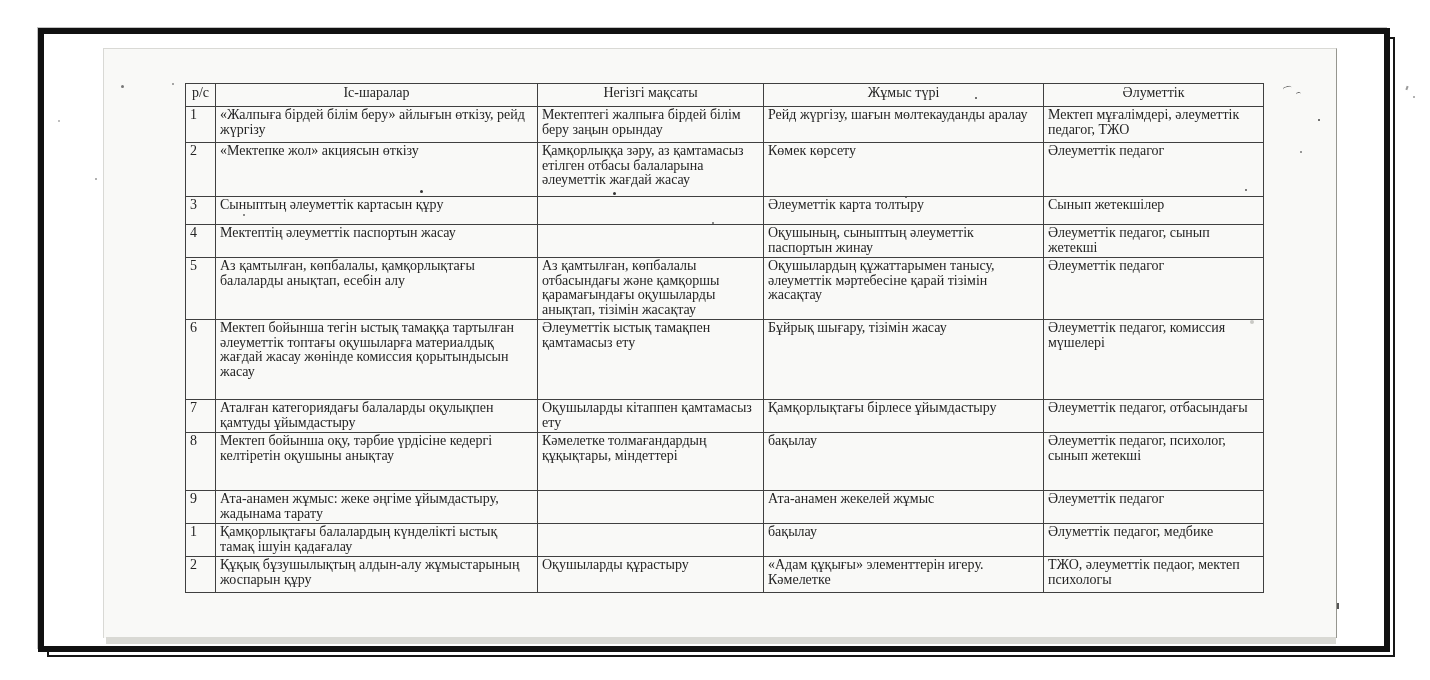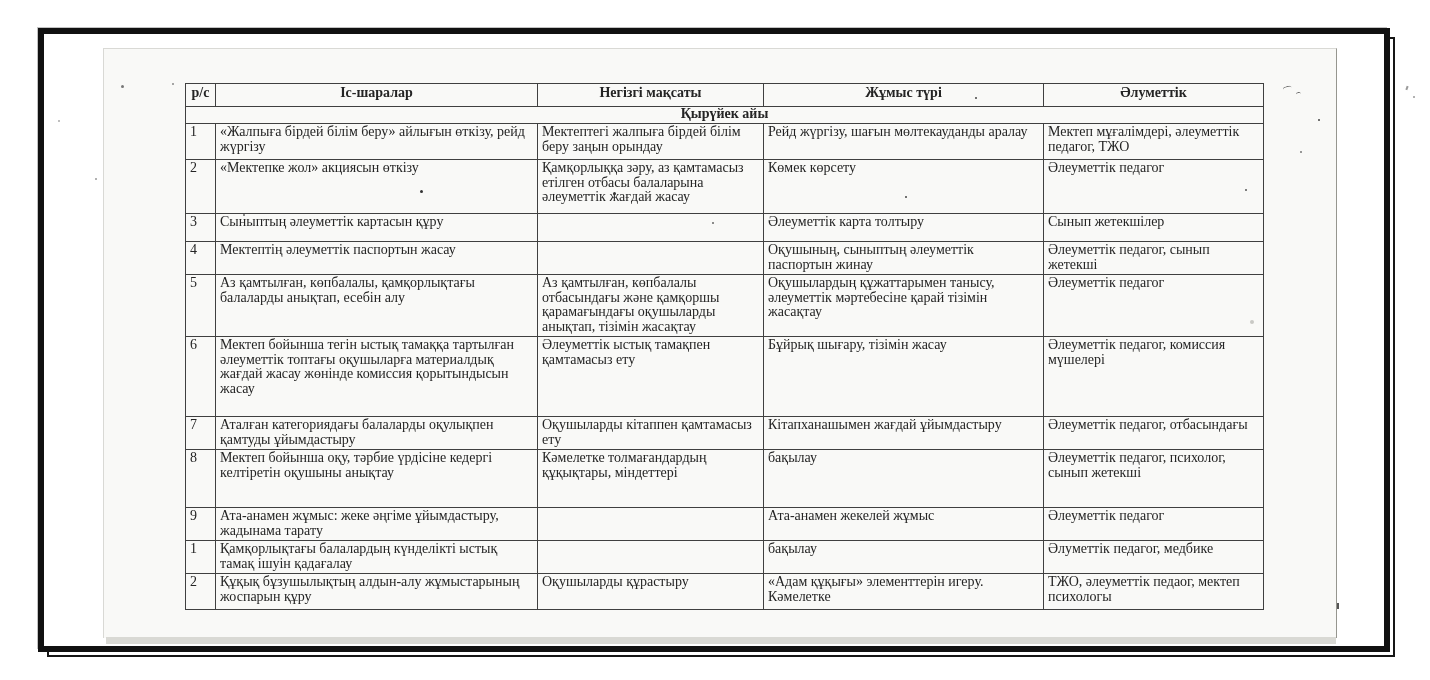--- a/index.html
+++ b/index.html
@@ -10,21 +10,21 @@
          box-shadow:7px 7px 0 -4px #ffffff,7px 7px 0 -2px #161616,-2px -2px 0 -1px #c2c2c2;}
   .page{position:absolute;left:59px;top:14px;width:1232px;height:589px;
         background:#f9f9f7;
         border-left:1px solid #d9d9d5;border-top:1px solid #d9d9d5;border-right:1px solid #96968f;}
   .page-shadow{position:absolute;left:62px;top:603px;width:1230px;height:7px;background:#d9d9d4;}
   .doc-table{position:absolute;left:81px;top:34px;width:1078px;
              border-collapse:collapse;table-layout:fixed;
              color:#242424;font-size:14px;line-height:14.5px;}
   .doc-table td,.doc-table th{border:1px solid #404040;vertical-align:top;
              padding:1px 4px 2px 4px;overflow:hidden;}
-  .doc-table th{font-weight:bold;text-align:center;height:18px;padding:2px 2px;}
+  .doc-table th{font-weight:normal;text-align:center;height:18px;padding:2px 2px;}
   .section-row td{font-weight:bold;text-align:center;height:15px;padding:0 2px 1px 2px;}
   .cell-num{padding-left:3px;}
   .s0r0{height:36px}.s0r1{height:54px}.s0r2{height:28px}.s0r3{height:27px}
   .s0r4{height:54px}.s0r5{height:80px}.s0r6{height:28px}.s0r7{height:58px}
   .s0r8{height:26px}.s1r0{height:26px}.s1r1{height:36px}
   
   .art{position:absolute;border-radius:50%;}
   .tick{position:absolute;background:#555;}
   .arc{position:absolute;border-top:1px solid #6b6b6b;border-radius:50%;}
 </style>
@@ -45,23 +45,20 @@
         <thead>
           <tr>
             <th>р/с</th>
             <th>Іс-шаралар</th>
             <th>Негізгі мақсаты</th>
             <th>Жұмыс түрі</th>
             <th>Әлуметтік</th>
           </tr>
         </thead>
         <tbody>
-          <tr class="section-row">
-            <td colspan="5">Қырүйек айы</td>
-          </tr>
           <tr class="s0r0">
             <td class="cell-num">1</td>
             <td>«Жалпыға бірдей білім беру» айлығын өткізу, рейд жүргізу</td>
             <td>Мектептегі жалпыға бірдей білім беру заңын орындау</td>
             <td>Рейд жүргізу, шағын мөлтекауданды аралау</td>
             <td>Мектеп мұғалімдері, әлеуметтік педагог, ТЖО</td>
           </tr>
           <tr class="s0r1">
             <td class="cell-num">2</td>
             <td>«Мектепке жол» акциясын өткізу</td>
@@ -94,21 +91,21 @@
             <td class="cell-num">6</td>
             <td>Мектеп бойынша тегін ыстық тамаққа тартылған әлеуметтік топтағы оқушыларға материалдық жағдай жасау жөнінде комиссия қорытындысын жасау</td>
             <td>Әлеуметтік ыстық тамақпен қамтамасыз ету</td>
             <td>Бұйрық шығару, тізімін жасау</td>
             <td>Әлеуметтік педагог, комиссия мүшелері</td>
           </tr>
           <tr class="s0r6">
             <td class="cell-num">7</td>
             <td>Аталған категориядағы балаларды оқулықпен қамтуды ұйымдастыру</td>
             <td>Оқушыларды кітаппен қамтамасыз ету</td>
-            <td>Кітапханашымен жағдай ұйымдастыру</td>
+            <td>Қамқорлықтағы бірлесе ұйымдастыру</td>
             <td>Әлеуметтік педагог, отбасындағы</td>
           </tr>
           <tr class="s0r7">
             <td class="cell-num">8</td>
             <td>Мектеп бойынша оқу, тәрбие үрдісіне кедергі келтіретін оқушыны анықтау</td>
             <td>Кәмелетке толмағандардың құқықтары, міндеттері</td>
             <td>бақылау</td>
             <td>Әлеуметтік педагог, психолог, сынып жетекші</td>
           </tr>
           <tr class="s0r8">

